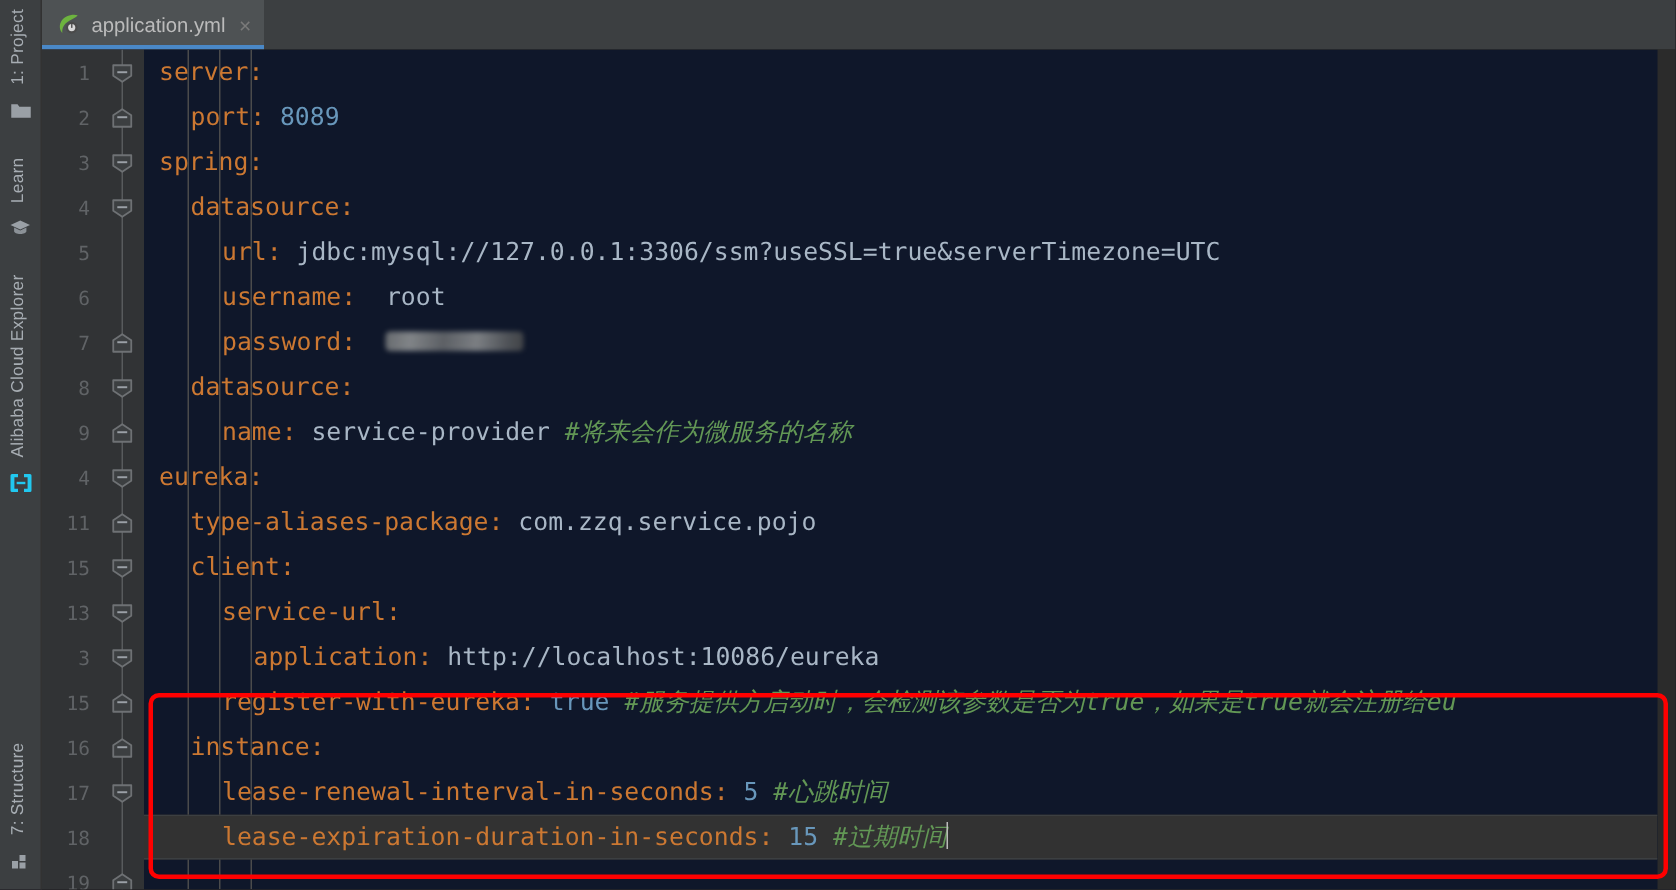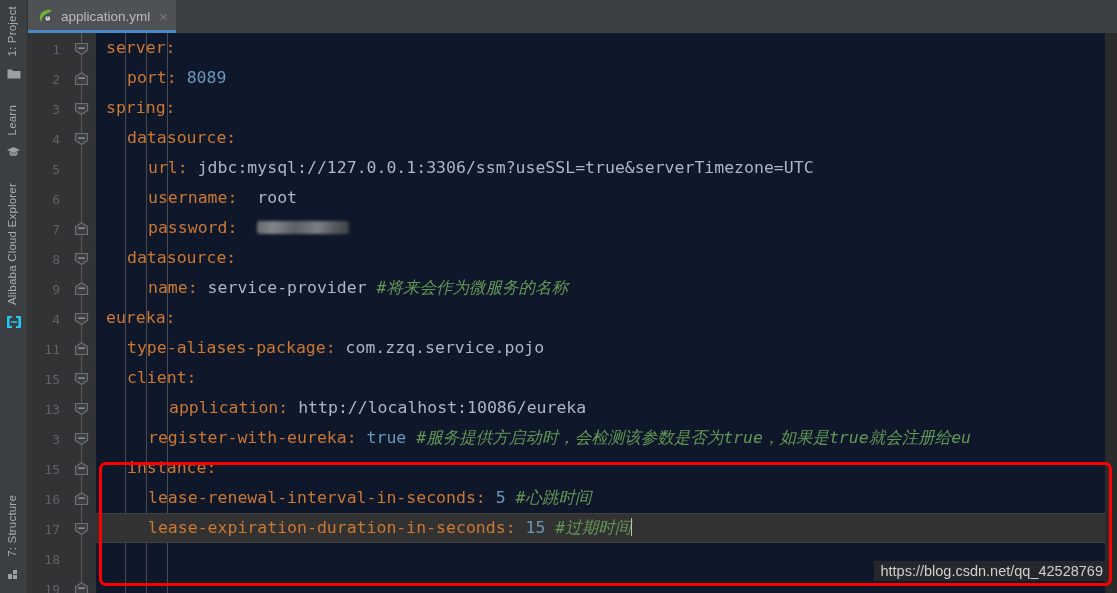--- a/index.html
+++ b/index.html
@@ -464,25 +464,25 @@
           <div class="coderow"><span style="display: inline-block; width: 0px;"></span><span class="k">spring</span><span class="pn">:</span></div>
           <div class="coderow"><span style="display: inline-block; width: 21px;"></span><span class="k">datasource</span><span class="pn">:</span></div>
           <div class="coderow"><span style="display: inline-block; width: 42px;"></span><span class="k">url</span><span class="pn">:</span><span class="s"> jdbc:mysql://127.0.0.1:3306/ssm?useSSL=true&amp;serverTimezone=UTC</span></div>
           <div class="coderow"><span style="display: inline-block; width: 42px;"></span><span class="k">username</span><span class="pn">:</span><span class="s">  root</span></div>
           <div class="coderow"><span style="display: inline-block; width: 42px;"></span><span class="k">password</span><span class="pn">:</span><span class="s">  </span><span class="redacted"></span></div>
           <div class="coderow"><span style="display: inline-block; width: 21px;"></span><span class="k">datasource</span><span class="pn">:</span></div>
           <div class="coderow"><span style="display: inline-block; width: 42px;"></span><span class="k">name</span><span class="pn">:</span><span class="s"> service-provider </span><span class="c">#将来会作为微服务的名称</span></div>
           <div class="coderow"><span style="display: inline-block; width: 0px;"></span><span class="k">eureka</span><span class="pn">:</span></div>
           <div class="coderow"><span style="display: inline-block; width: 21px;"></span><span class="k">type-aliases-package</span><span class="pn">:</span><span class="s"> com.zzq.service.pojo</span></div>
           <div class="coderow"><span style="display: inline-block; width: 21px;"></span><span class="k">client</span><span class="pn">:</span></div>
+          <div class="coderow"><span style="display: inline-block; width: 42px;"></span><span class="k">service-url</span><span class="pn">:</span></div>
           <div class="coderow"><span style="display: inline-block; width: 63px;"></span><span class="k">application</span><span class="pn">:</span><span class="s"> http://localhost:10086/eureka</span></div>
           <div class="coderow"><span style="display: inline-block; width: 42px;"></span><span class="k">register-with-eureka</span><span class="pn">:</span><span class="s"> </span><span class="n">true</span><span class="s"> </span><span class="c">#服务提供方启动时，会检测该参数是否为true，如果是true就会注册给eu</span></div>
           <div class="coderow"><span style="display: inline-block; width: 21px;"></span><span class="k">instance</span><span class="pn">:</span></div>
           <div class="coderow"><span style="display: inline-block; width: 42px;"></span><span class="k">lease-renewal-interval-in-seconds</span><span class="pn">:</span><span class="s"> </span><span class="n">5</span><span class="s"> </span><span class="c">#心跳时间</span></div>
           <div class="coderow current"><span style="display: inline-block; width: 42px;"></span><span class="k">lease-expiration-duration-in-seconds</span><span class="pn">:</span><span class="s"> </span><span class="n">15</span><span class="s"> </span><span class="c">#过期时间</span><span class="caret"></span></div>
         </div>
       <div id="right-strip"></div>
     </div>
   </div>
 
   <div id="red-box"></div>
-  <div id="watermark">https://blog.csdn.net/qq_42528769</div>
 </div>
 
 </body></html>

